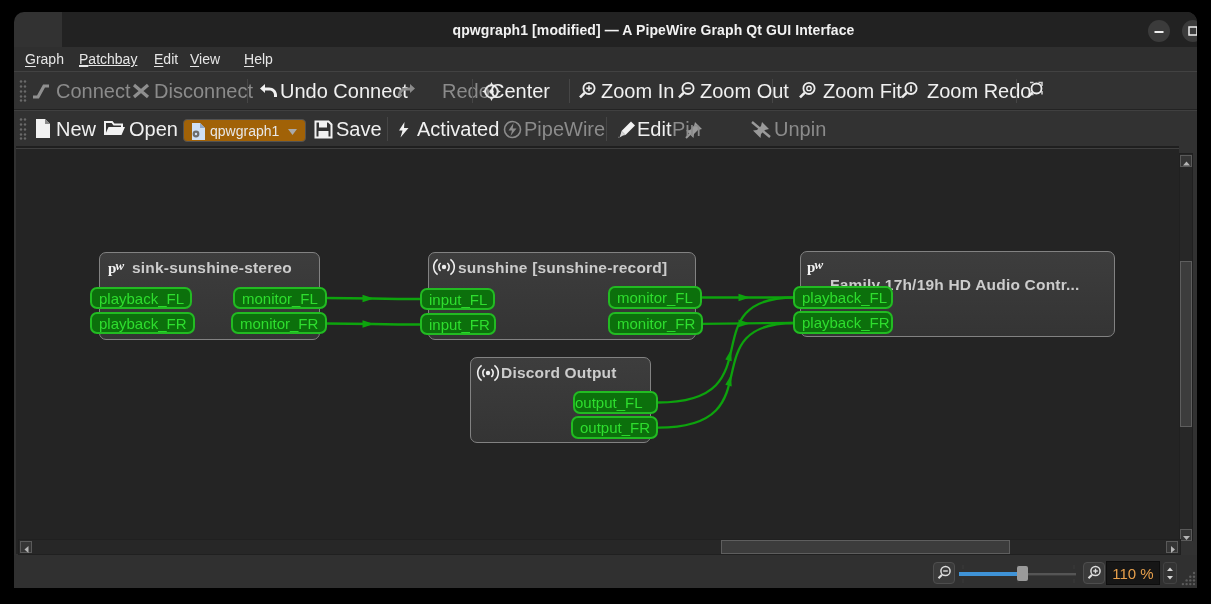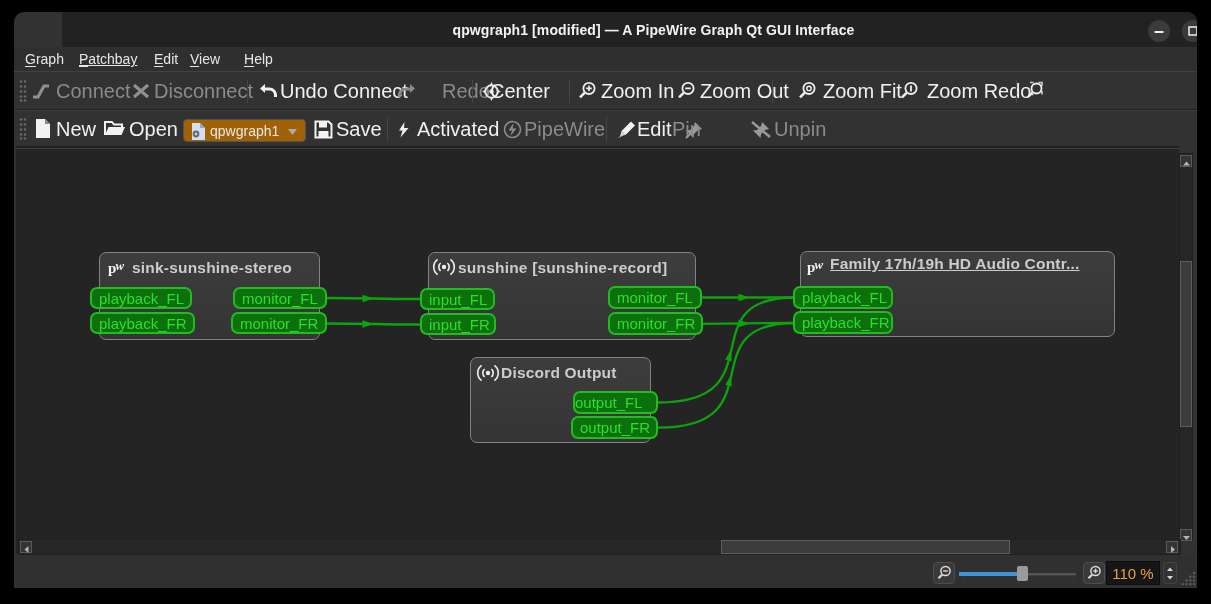--- a/index.html
+++ b/index.html
@@ -253,21 +253,21 @@
       <path d="M15.4 6 A5.4 5.4 0 0 1 15.4 14" fill="none" stroke="#eeeeee" stroke-width="1.6"></path>
       <path d="M5.6 2.4 A9.4 9.4 0 0 0 5.6 17.6" fill="none" stroke="#eeeeee" stroke-width="1.6"></path>
       <path d="M18.4 2.4 A9.4 9.4 0 0 1 18.4 17.6" fill="none" stroke="#eeeeee" stroke-width="1.6"></path>
     </svg>
     <div class="node" style="left:83px;top:104px;width:221px;height:88px;"></div>
     <div class="node" style="left:412px;top:104px;width:268px;height:88px;"></div>
     <div class="node" style="left:784px;top:103px;width:315px;height:86px;"></div>
     <div class="node" style="left:454px;top:209px;width:181px;height:86px;"></div>
     <div class="ntitle" style="left:442px;top:110px;">sunshine [sunshine-record]</div>
     <div class="ntitle" style="left:116px;top:110px;">sink-sunshine-stereo</div>
-    <div class="ntitle" style="left:814px;top:106px;text-decoration:underline;">Family 17h/19h HD Audio Contr...</div>
+    <div class="ntitle" style="left:814px;top:127px;">Family 17h/19h HD Audio Contr...</div>
     <div class="ntitle" style="left:485px;top:215px;">Discord Output</div>
     <div class="port" style="left:74px;top:139px;width:102px;height:22px;padding-left:7px;line-height:19px;">playback_FL</div>
     <div class="port" style="left:74px;top:164px;width:105px;height:22px;padding-left:7px;line-height:19px;">playback_FR</div>
     <div class="port" style="left:217px;top:139px;width:94px;height:22px;padding-left:7px;line-height:19px;">monitor_FL</div>
     <div class="port" style="left:215px;top:164px;width:96px;height:22px;padding-left:7px;line-height:19px;">monitor_FR</div>
     <div class="port" style="left:404px;top:140px;width:75px;height:22px;padding-left:7px;line-height:19px;">input_FL</div>
     <div class="port" style="left:404px;top:165px;width:76px;height:22px;padding-left:7px;line-height:19px;">input_FR</div>
     <div class="port" style="left:592px;top:138px;width:94px;height:23px;padding-left:7px;line-height:20px;">monitor_FL</div>
     <div class="port" style="left:592px;top:164px;width:95px;height:23px;padding-left:7px;line-height:20px;">monitor_FR</div>
     <div class="port" style="left:777px;top:138px;width:100px;height:23px;padding-left:7px;line-height:20px;">playback_FL</div>

